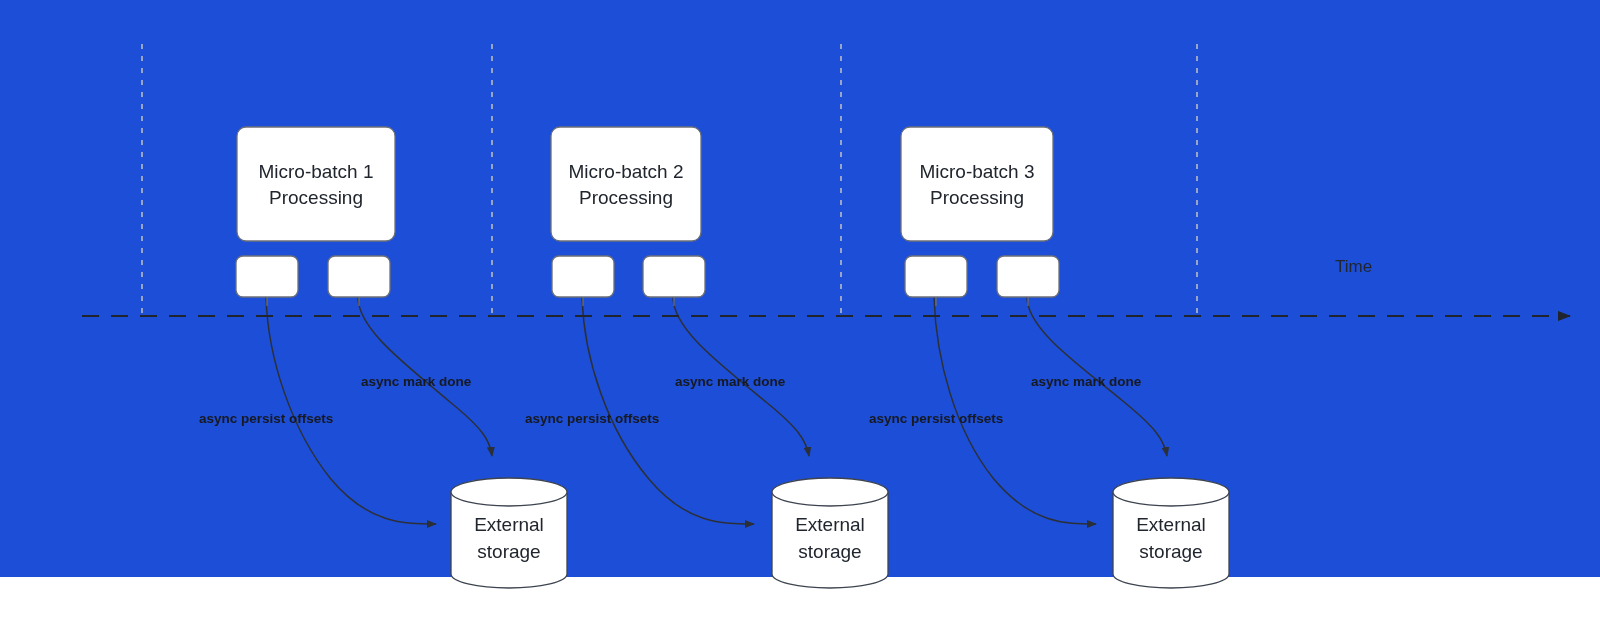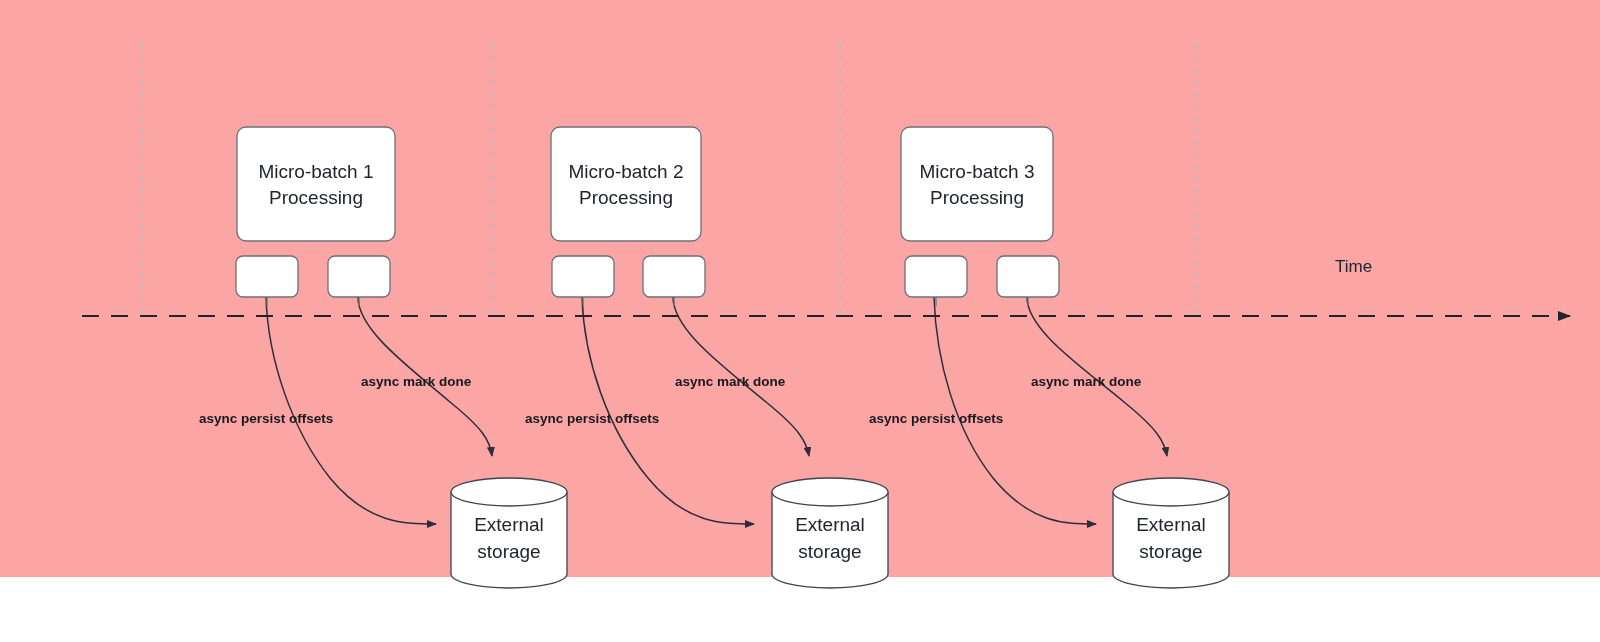--- a/index.html
+++ b/index.html
@@ -1,18 +1,18 @@
 <!DOCTYPE html>
 <html><head>
 <meta charset="utf-8">
 <style>
   html,body{margin:0;padding:0;background:#ffffff;}
   body{width:1600px;height:642px;overflow:hidden;
        font-family:"Liberation Sans","DejaVu Sans",sans-serif;}
-  #stage{position:relative;width:1600px;height:577px;background:#fca5a5;}
+  #stage{position:relative;width:1600px;height:577px;background:#1d4ed8;}
   #stage svg{position:absolute;top:0;left:0;width:1600px;height:642px;}
   .lbl{fill:#1f2430;font-family:"Liberation Sans","DejaVu Sans",sans-serif;}
   .box-text{font-size:19px;fill:#21262e;text-anchor:middle;}
   .cyl-text{font-size:19px;fill:#21262e;text-anchor:middle;}
   .edge-text{font-size:13.5px;font-weight:bold;fill:#16191f;}
   .time-text{font-size:17px;fill:#21262e;}
   .shape{fill:#ffffff;stroke:#6b7078;stroke-width:1.3;}
   .cyl-body{fill:#ffffff;stroke:#3d4450;stroke-width:1.3;}
   .flow{fill:none;stroke:#2b3038;stroke-width:1.5;}
   .stem{fill:none;stroke:#6b7078;stroke-width:1.3;}

